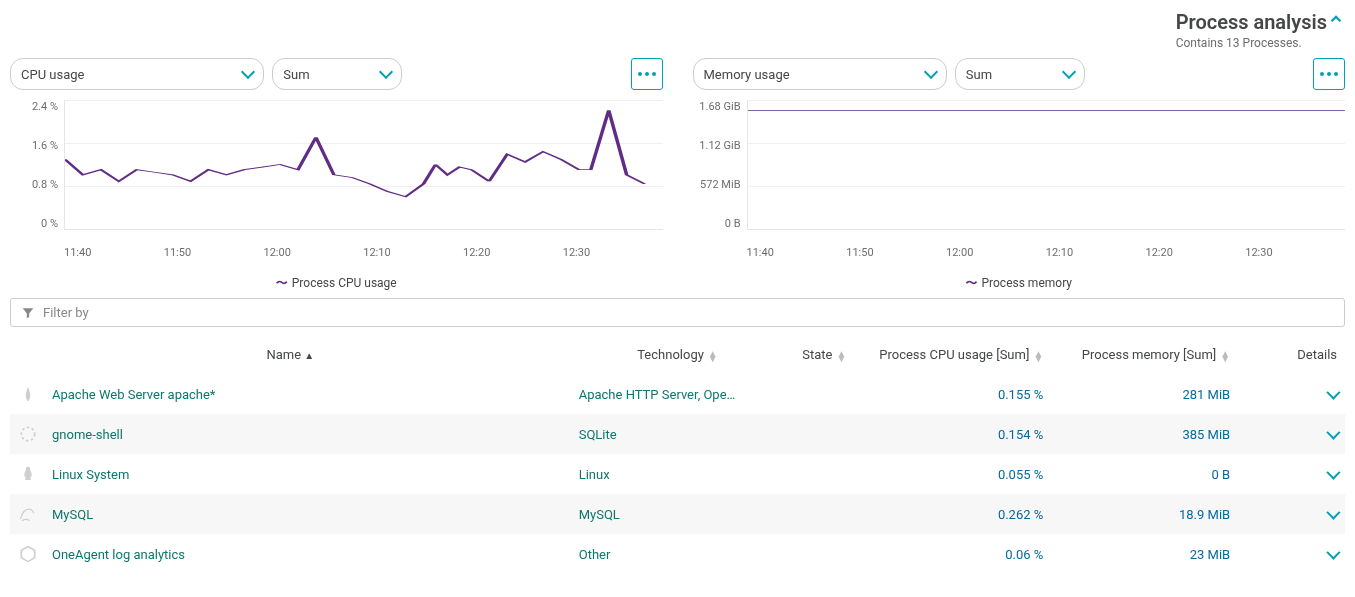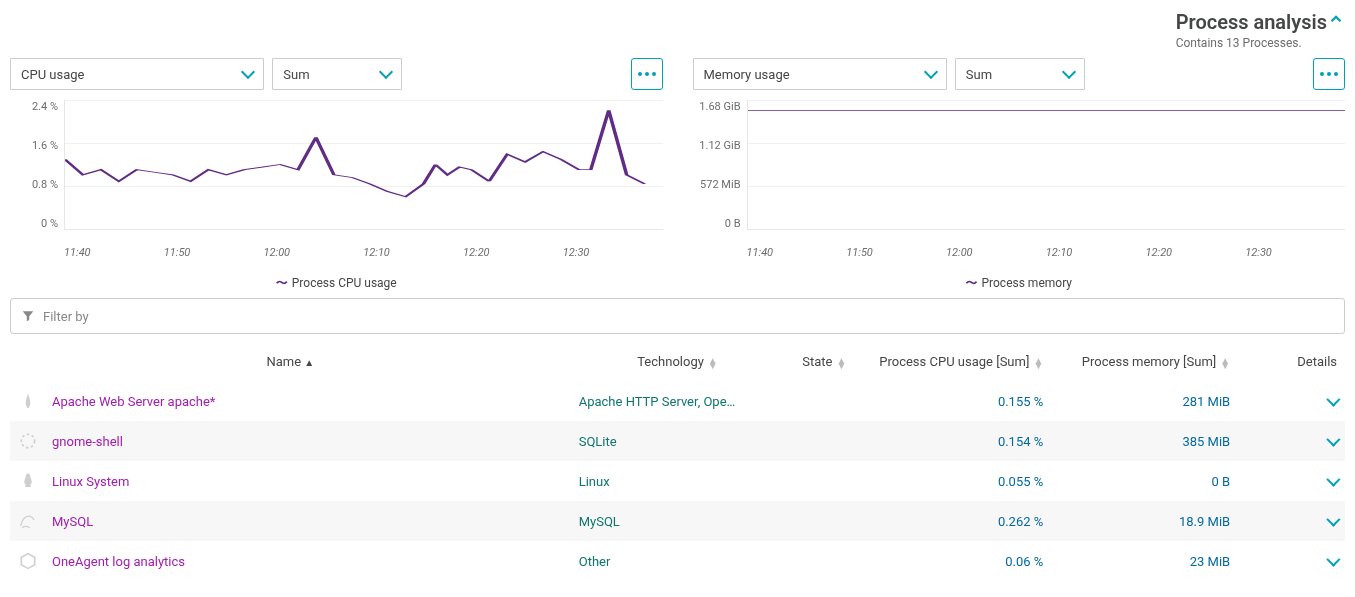--- a/index.html
+++ b/index.html
@@ -4,46 +4,46 @@
 <style>
   * { box-sizing: border-box; margin: 0; padding: 0; }
   body { font-family: -apple-system, BlinkMacSystemFont, "Segoe UI", Roboto, Arial, sans-serif; font-size: 13px; color: #454646; background: #fff; padding: 10px 10px 0 10px; width: 1355px; }
   .header-row { display: flex; align-items: flex-start; justify-content: flex-end; margin-bottom: 8px; }
   .title { font-size: 20px; font-weight: 600; color: #454646; }
   .subtitle { font-size: 12px; color: #6d6d6d; margin-top: 2px; }
   .chevron-up { color: #00a1b2; cursor: pointer; }
   .charts-row { display: flex; gap: 30px; margin-bottom: 6px; }
   .chart-panel { flex: 1; display: flex; flex-direction: column; }
   .controls-row { display: flex; gap: 8px; align-items: center; margin-bottom: 10px; }
-  .dropdown { position: relative; border: 1px solid #cccccc; border-radius: 1px; background: #fff; height: 32px; display: flex; align-items: center; padding: 0 30px 0 10px; cursor: pointer; color: #454646; }
+  .dropdown { position: relative; border: 1px solid #cccccc; border-radius: 13px; background: #fff; height: 32px; display: flex; align-items: center; padding: 0 30px 0 10px; cursor: pointer; color: #454646; }
   .dropdown.metric { flex: 1; }
   .dropdown.agg { width: 130px; }
   .dropdown::after { content: ""; position: absolute; right: 10px; top: 50%; width: 8px; height: 8px; border-right: 2px solid #00a1b2; border-bottom: 2px solid #00a1b2; transform: translateY(-70%) rotate(45deg); }
   .spacer { flex: 1; }
   .more-btn { width: 32px; height: 32px; border: 1px solid #00a1b2; border-radius: 3px; display: flex; align-items: center; justify-content: center; gap: 3px; cursor: pointer; }
   .more-btn span { width: 4px; height: 4px; background: #00a1b2; border-radius: 50%; }
   .chart-body { display: flex; height: 140px; }
   .y-axis { width: 54px; display: flex; flex-direction: column; justify-content: space-between; align-items: flex-end; padding-right: 6px; font-size: 11px; color: #6d6d6d; height: 130px; }
   .plot-area { flex: 1; position: relative; border-left: 1px solid #e6e6e6; border-bottom: 1px solid #e6e6e6; height: 130px; }
   .grid-line { position: absolute; left: 0; right: 0; border-top: 1px solid #f0f0f0; }
   .x-axis { display: flex; margin-left: 54px; margin-top: 6px; font-size: 11px; color: #6d6d6d; }
-  .x-tick { flex: 1; font-style: italic; }
+  .x-tick { flex: 1; }
   .legend { text-align: center; margin-top: 16px; font-size: 12px; color: #454646; }
   .legend-swatch { color: #612c85; font-weight: bold; margin-right: 4px; }
-  .filter-bar { border: 1px solid #cccccc; border-radius: 3px; height: 36px; display: flex; align-items: center; padding: 0 10px; margin-bottom: 8px; color: #888; cursor: text; margin-top: 4px; }
+  .filter-bar { border: 1px solid #cccccc; border-radius: 3px; height: 29px; display: flex; align-items: center; padding: 0 10px; margin-bottom: 8px; color: #888; cursor: text; margin-top: 4px; }
   .filter-bar svg { margin-right: 8px; }
   table { width: 100%; border-collapse: collapse; }
   th { text-align: center; font-weight: 400; font-size: 13px; color: #454646; padding: 12px 8px; white-space: nowrap; }
   th.right { text-align: right; }
   th .sort { font-size: 10px; color: #bbb; margin-left: 4px; vertical-align: middle; display: inline-flex; flex-direction: column; line-height: 5px; }
   td { padding: 10px 8px; font-size: 13px; vertical-align: middle; }
   tr.data-row:nth-child(even) td { background: #f7f7f8; }
   .name-cell { display: flex; align-items: center; gap: 14px; }
   .tech-icon { width: 20px; height: 20px; display: flex; align-items: center; justify-content: center; color: #cfcfcf; }
-  .proc-link { color: #a21caf; text-decoration: none; cursor: pointer; }
+  .proc-link { color: #0f766e; text-decoration: none; cursor: pointer; }
   .muted { color: #0f766e; }
   .num { text-align: right; color: #0369a1; }
   .exp-cell { text-align: right; }
   .exp-chev { display: inline-block; width: 10px; height: 10px; border-right: 2px solid #00a1b2; border-bottom: 2px solid #00a1b2; transform: rotate(45deg) translateY(-2px); cursor: pointer; }
   svg.line { position: absolute; left: 0; top: 0; width: 100%; height: 100%; }
 </style>
 </head>
 <body>
 
 <div class="header-row">

